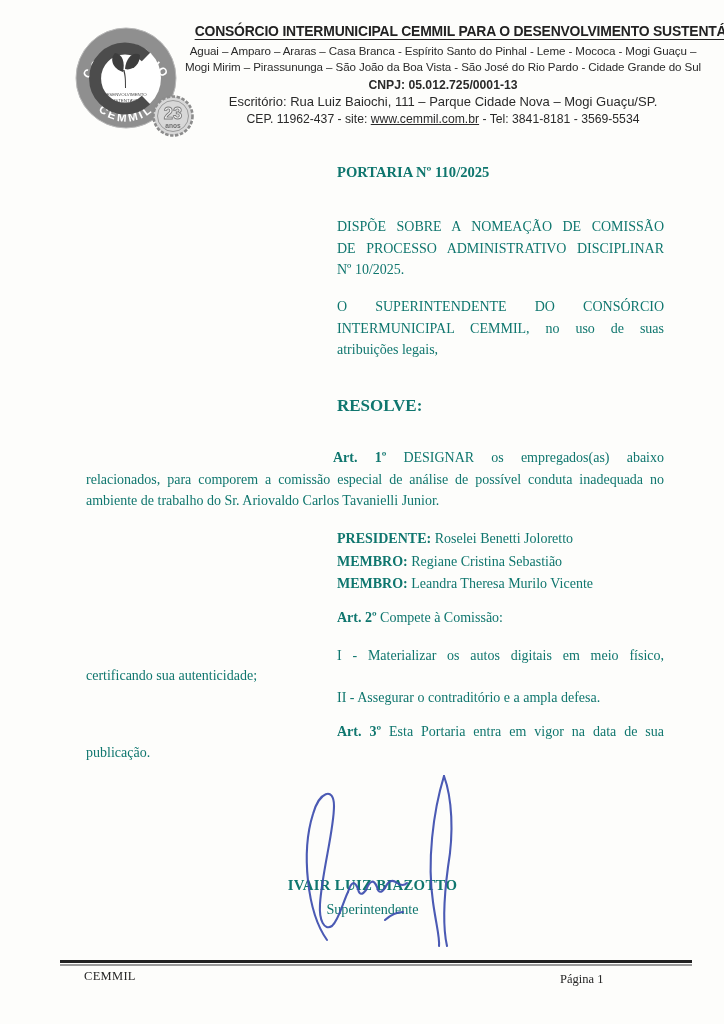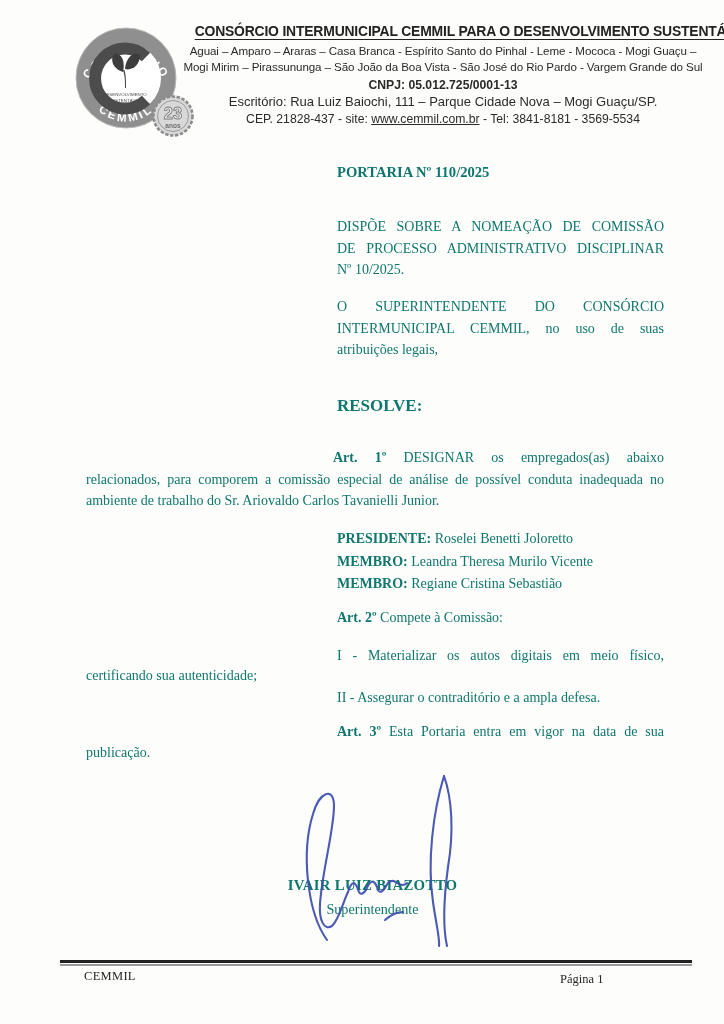--- a/index.html
+++ b/index.html
@@ -105,24 +105,24 @@
       <text x="107" y="99" text-anchor="middle" font-family="Liberation Sans, sans-serif" font-size="16.5" font-weight="bold" fill="#f2f2f2" stroke="#7c7c7c" stroke-width="0.9">23</text>
       <text x="107" y="107.5" text-anchor="middle" font-family="Liberation Sans, sans-serif" font-size="6.6" font-weight="bold" fill="#6f6f6f">anos</text>
     </g>
   </svg>
 
   <div class="head">
     <div>
       <span class="head-title">CONSÓRCIO INTERMUNICIPAL CEMMIL PARA O DESENVOLVIMENTO SUSTENTÁVEL</span>
     </div>
     <div class="head-line">Aguai – Amparo – Araras – Casa Branca - Espírito Santo do Pinhal - Leme - Mococa - Mogi Guaçu –</div>
-    <div class="head-line">Mogi Mirim – Pirassununga – São João da Boa Vista - São José do Rio Pardo - Vargem Grande do Sul</div>
+    <div class="head-line">Mogi Mirim – Pirassununga – São João da Boa Vista - São José do Rio Pardo - Cidade Grande do Sul</div>
     <div class="head-cnpj">CNPJ: 05.012.725/0001-13</div>
     <div class="head-office">Escritório: Rua Luiz Baiochi, 111 – Parque Cidade Nova – Mogi Guaçu/SP.</div>
-    <div class="head-cep"><span>CEP. 21828-437 - site: </span><span class="site">www.cemmil.com.br</span><span> -  Tel: 3841-8181 - 3569-5534</span></div>
+    <div class="head-cep"><span>CEP. 11962-437 - site: </span><span class="site">www.cemmil.com.br</span><span> -  Tel: 3841-8181 - 3569-5534</span></div>
   </div>
 
   <div class="b doc-title">PORTARIA Nº 110/2025</div>
 
   <div class="b subject">
     <div class="jline">DISPÕE SOBRE A NOMEAÇÃO DE COMISSÃO</div>
     <div class="jline">DE PROCESSO ADMINISTRATIVO DISCIPLINAR</div>
     <div>Nº 10/2025.</div>
   </div>
 
@@ -135,22 +135,22 @@
   <div class="b resolve">RESOLVE:</div>
 
   <div class="b art1">
     <div class="jline art1-l1"><span class="bold">Art. 1º</span><span> DESIGNAR os empregados(as) abaixo</span></div>
     <div class="jline">relacionados, para comporem a comissão especial de análise de possível conduta inadequada no</div>
     <div>ambiente de trabalho do Sr. Ariovaldo Carlos Tavanielli Junior.</div>
   </div>
 
   <div class="b committee">
     <div><span class="bold">PRESIDENTE:</span><span> Roselei Benetti Joloretto</span></div>
+    <div><span class="bold">MEMBRO:</span><span> Regiane Cristina Sebastião</span></div>
     <div><span class="bold">MEMBRO:</span><span> Leandra Theresa Murilo Vicente</span></div>
-    <div><span class="bold">MEMBRO:</span><span> Regiane Cristina Sebastião</span></div>
   </div>
 
   <div class="b art2"><span class="bold">Art. 2º</span><span> Compete à Comissão:</span></div>
 
   <div class="b jline item1-l1">I - Materializar os autos digitais em meio físico,</div>
   <div class="b item1-l2">certificando sua autenticidade;</div>
 
   <div class="b item2">II - Assegurar o contraditório e a ampla defesa.</div>
 
   <div class="b jline art3-l1"><span class="bold">Art. 3º</span><span> Esta Portaria entra em vigor na data de sua</span></div>

